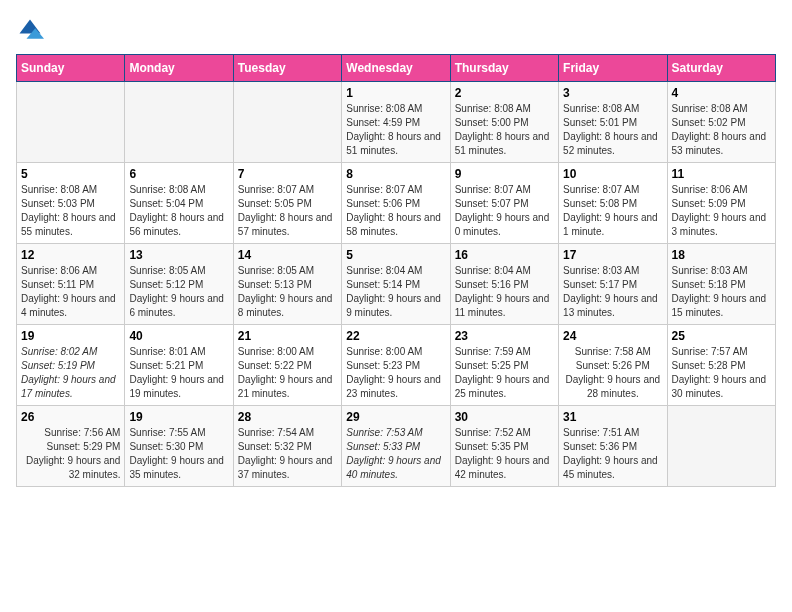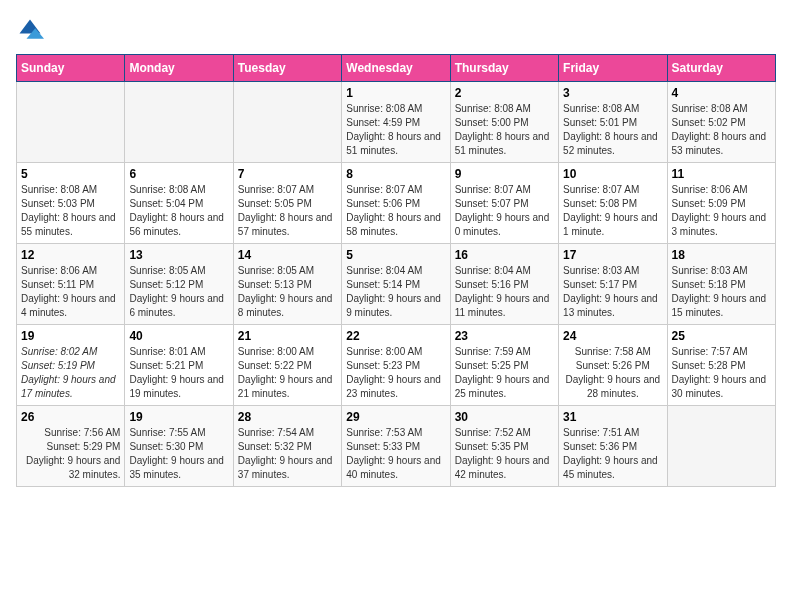--- a/index.html
+++ b/index.html
@@ -292,21 +292,21 @@
 Daylight: 9 hours and 35 minutes.</div>
         </td>
         <td>
           <span class="day-num">28</span>
           <div class="day-info" style="white-space: pre-line;">Sunrise: 7:54 AM
 Sunset: 5:32 PM
 Daylight: 9 hours and 37 minutes.</div>
         </td>
         <td>
           <span class="day-num">29</span>
-          <div class="day-info" style="white-space: pre-line;">Sunrise: 7:53 AM
+          <div class="day-info" style="white-space: pre-line; font-style: italic;">Sunrise: 7:53 AM
 Sunset: 5:33 PM
 Daylight: 9 hours and 40 minutes.</div>
         </td>
         <td>
           <span class="day-num">30</span>
           <div class="day-info" style="white-space: pre-line;">Sunrise: 7:52 AM
 Sunset: 5:35 PM
 Daylight: 9 hours and 42 minutes.</div>
         </td>
         <td>

